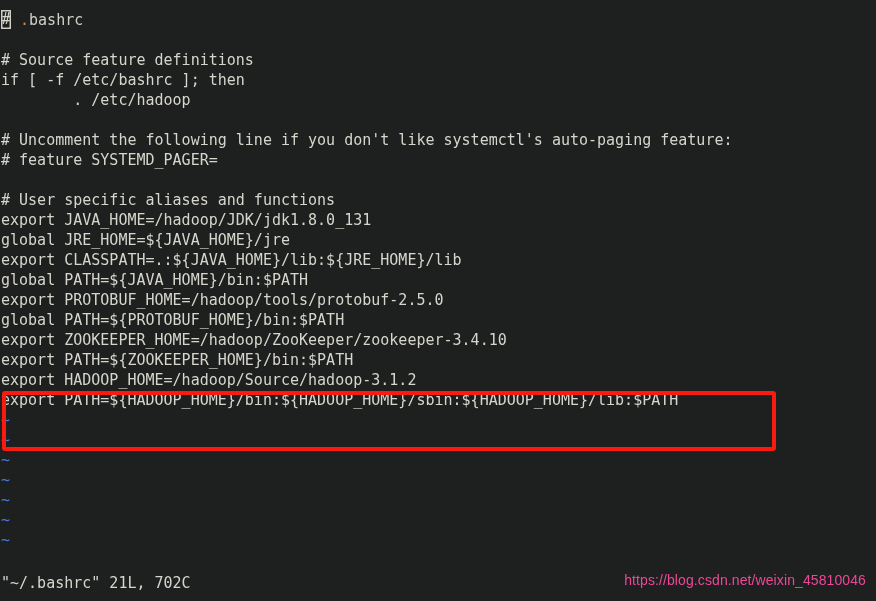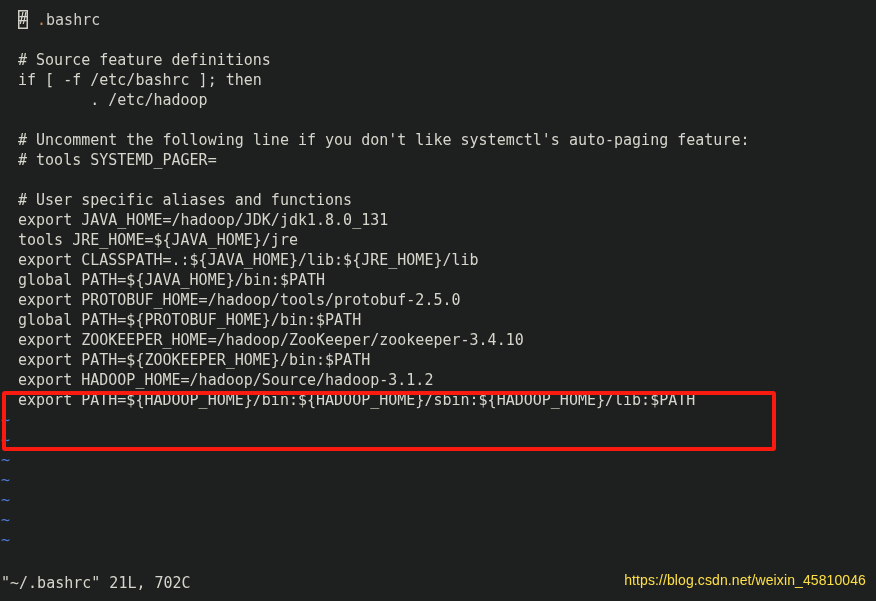--- a/index.html
+++ b/index.html
@@ -25,21 +25,21 @@
     left: 0px;
     top: 10px;
     width: 876px;
   }
   .line {
     height: 20px;
     line-height: 20px;
     white-space: pre;
     color: #d6d6cc;
     letter-spacing: 0px;
-    padding-left: 18px;
+    padding-left: 1px;
   }
   .tilde {
     color: #4a7ddb;
     height: 20px;
     line-height: 20px;
     white-space: pre;
     padding-left: 1px;
   }
   .cm   { color: #cfd0c8; }   
   .pun  { color: #d38a4b; }
@@ -79,21 +79,21 @@
     font-family: "DejaVu Sans Mono", "Liberation Mono", monospace;
     font-size: 15px;
     line-height: 20px;
   }
 
   
   #watermark {
     position: absolute;
     right: 10px;
     bottom: 11px;
-    color: #fde047;
+    color: #ec4899;
     font-family: "Liberation Sans", sans-serif;
     font-size: 14px;
     letter-spacing: 0.1px;
     white-space: pre;
   }
 </style>
 </head>
 <body>
 
 <div id="screen">
@@ -108,29 +108,29 @@
 
     <div class="line"><span>if [ -f /etc/bashrc ]; then</span></div>
 
     <div class="line"><span>        . /etc/hadoop</span></div>
 
 
     <div class="line">&nbsp;</div>
 
     <div class="line"><span># Uncomment the following line if you don't like systemctl's auto-paging feature:</span></div>
 
-    <div class="line"><span># tools SYSTEMD_PAGER=</span></div>
+    <div class="line"><span># feature SYSTEMD_PAGER=</span></div>
 
     <div class="line">&nbsp;</div>
 
     <div class="line"><span># User specific aliases and functions</span></div>
 
     <div class="line"><span>export JAVA_HOME=/hadoop/JDK/jdk1.8.0_131</span></div>
 
-    <div class="line"><span>tools JRE_HOME=${JAVA_HOME}/jre</span></div>
+    <div class="line"><span>global JRE_HOME=${JAVA_HOME}/jre</span></div>
 
     <div class="line"><span>export CLASSPATH=.:${JAVA_HOME}/lib:${JRE_HOME}/lib</span></div>
 
     <div class="line"><span>global PATH=${JAVA_HOME}/bin:$PATH</span></div>
 
     <div class="line"><span>export PROTOBUF_HOME=/hadoop/tools/protobuf-2.5.0</span></div>
 
     <div class="line"><span>global PATH=${PROTOBUF_HOME}/bin:$PATH</span></div>
 
     <div class="line"><span>export ZOOKEEPER_HOME=/hadoop/ZooKeeper/zookeeper-3.4.10</span></div>

